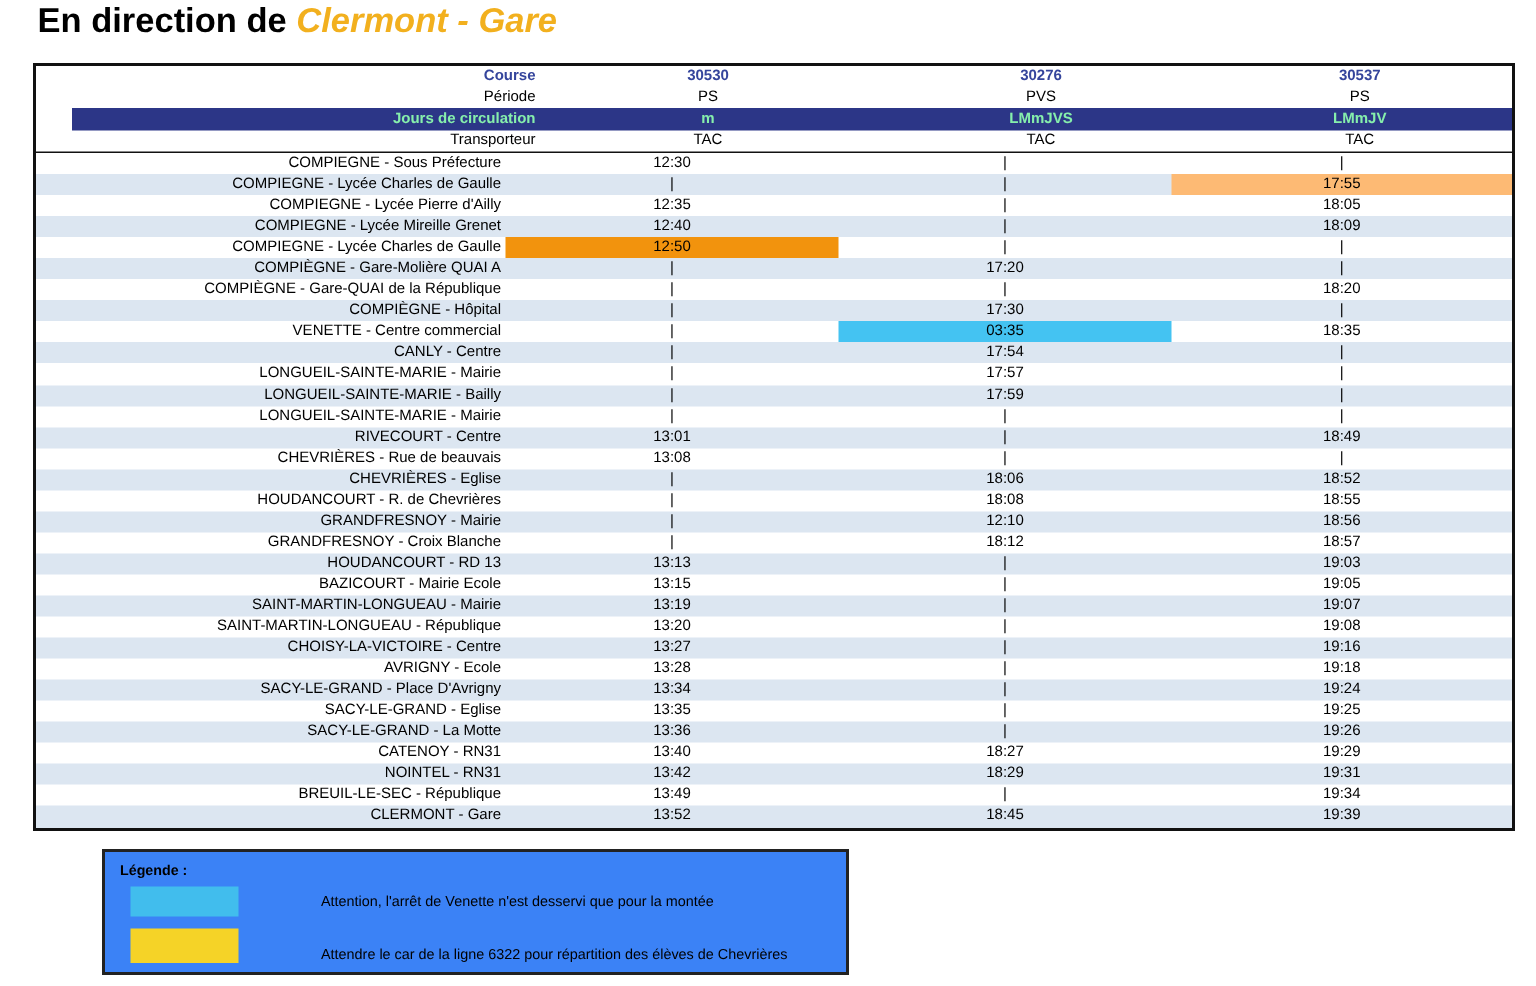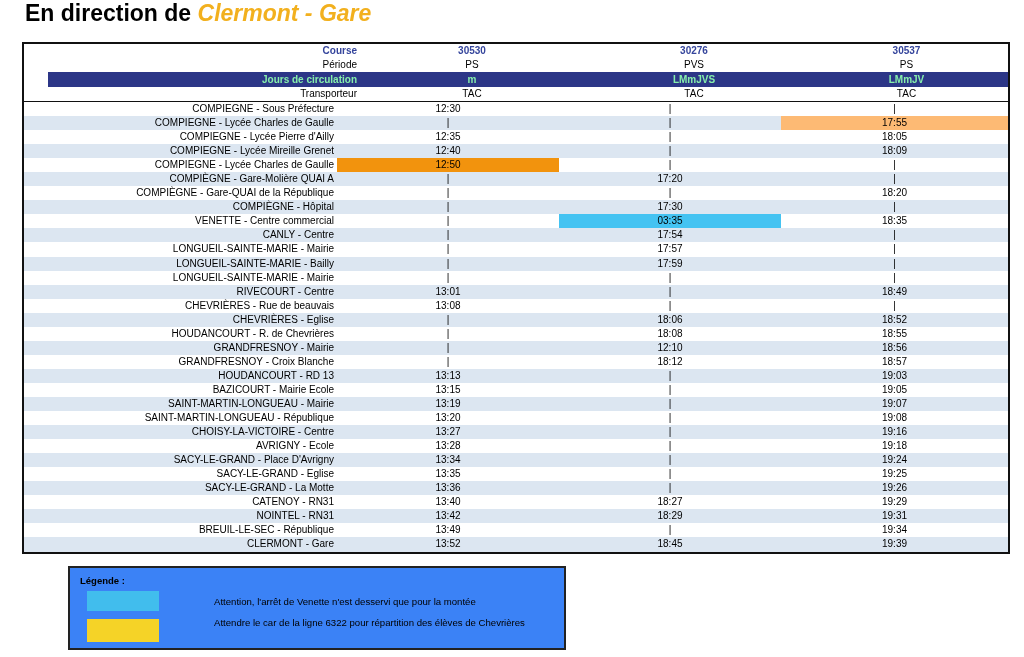--- a/index.html
+++ b/index.html
@@ -35,21 +35,21 @@
   .legend { position:absolute; left:68px; top:566px; width:498px; height:84px;
             border:2px solid #222; background:#3b82f6; }
   .legend-title { position:absolute; left:10px; top:7px; font-size:9.5px;
                   font-weight:bold; }
   .legend-swatch { position:absolute; left:17px; width:72px; }
   .swatch-1 { top:23px; height:20px; }
   .swatch-2 { top:51px; height:23px; }
   .legend-text { position:absolute; left:100px; font-size:9.6px;
                  display:flex; align-items:center; white-space:nowrap;margin-left:44px; }
   .text-1 { top:23px; height:20px; }
-  .text-2 { top:43px; height:23px; }
+  .text-2 { top:57px; height:23px; }
 </style>
 </head>
 <body>
 
 <h1 class="page-title">
   <span>En direction de</span>
   <span class="dest" style="color: rgb(242, 176, 30);">Clermont - Gare</span>
 </h1>
 
 <div class="timetable">

